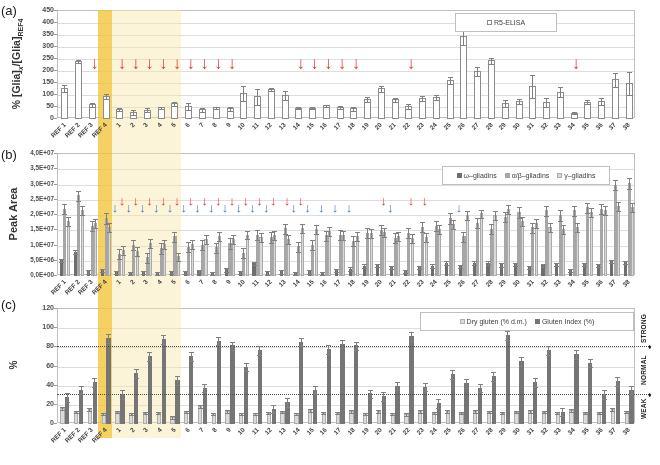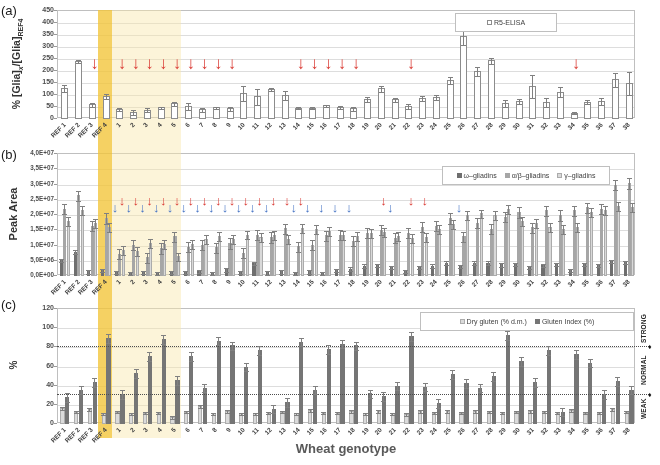--- a/index.html
+++ b/index.html
@@ -671,21 +671,20 @@
       <span class="lg-entry">
         <span class="swatch" style="background: rgb(117, 117, 117); border: 1px solid rgb(117, 117, 117);"></span>
         <span>Gluten Index (%)</span>
       </span>
     </div>
 
   <div class="zone z-weak">WEAK</div>
   <div class="zone z-normal">NORMAL</div>
   <div class="zone z-strong">STRONG</div>
 
-  <div class="xlabel">Wheat genotype</div>
 <div class="band" style="left: 98.2857px; width: 13.7619px; background: rgba(242, 198, 60, 0.8);"></div>
     <div class="band" style="left: 112.048px; width: 68.8095px; background: rgba(248, 230, 170, 0.45);"></div>
     <div class="ytick ytick-a" style="left: 24px; top: 114px; width: 30px;">0</div>
     <div class="tickmark" style="left: 54px; top: 118px;"></div>
     <div class="ytick ytick-a" style="left: 24px; top: 102px; width: 30px;">50</div>
     <div class="tickmark" style="left: 54px; top: 106px;"></div>
     <div class="ytick ytick-a" style="left: 24px; top: 90px; width: 30px;">100</div>
     <div class="tickmark" style="left: 54px; top: 94px;"></div>
     <div class="ytick ytick-a" style="left: 24px; top: 78px; width: 30px;">150</div>
     <div class="tickmark" style="left: 54px; top: 82px;"></div>

